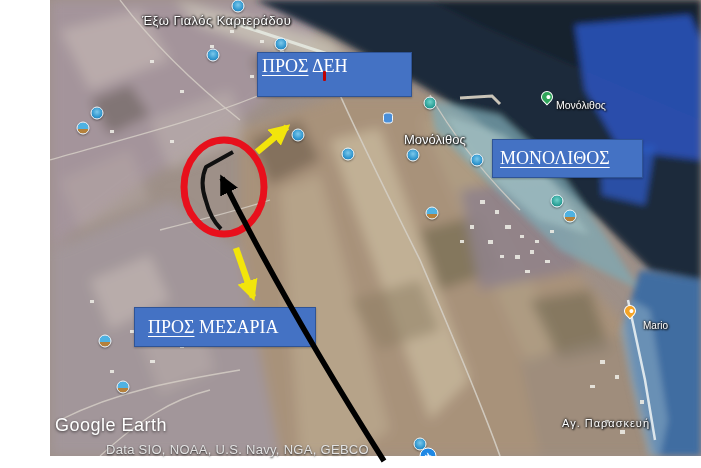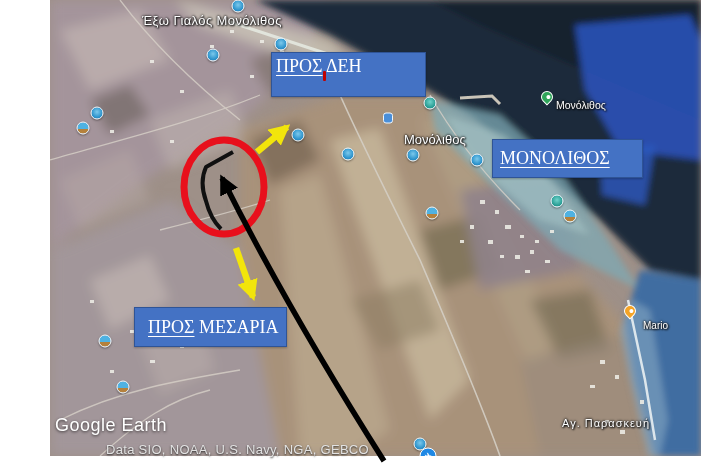--- a/index.html
+++ b/index.html
@@ -34,23 +34,23 @@
   .lbl-mono-map{left:404px;top:132px;font-size:13px;}
   .lbl-mono-poi{left:556px;top:99px;font-size:10.5px;}
   .lbl-ag{left:562px;top:417px;font-size:11px;letter-spacing:1px;}
   .lbl-mario{left:643px;top:320px;font-size:10px;}
 
   
   .ann-box{position:absolute;background:#4472c4;border:1.5px solid #2f5496;box-sizing:border-box;
       color:#ffffff;font-family:"Liberation Serif","DejaVu Serif",serif;font-size:18px;
       z-index:8;display:flex;align-items:center;box-shadow:0 1px 2px rgba(0,0,0,.25);}
   .ann-box .u{text-decoration:underline;text-underline-offset:3px;}
-  .box-dei{left:257px;top:52px;width:155px;height:45px;align-items:flex-start;padding:3px 0 14px 4px;margin-left:14px;}
+  .box-dei{left:257px;top:52px;width:155px;height:45px;align-items:flex-start;padding:3px 0 14px 4px;}
   .box-mono{left:492px;top:139px;width:151px;height:39px;padding-left:7px;text-align:right;}
-  .box-mesaria{left:134px;top:307px;width:153px;height:40px;padding-left:13px;}
+  .box-mesaria{left:134px;top:307px;width:182px;height:40px;padding-left:13px;}
   .red-tick{position:absolute;left:323px;top:71px;width:3px;height:10px;background:#c00000;
       border-radius:1px;z-index:10;}
 
   
   .ann-svg{position:absolute;left:0;top:0;z-index:9;pointer-events:none;}
 
   
   .ge-logo{position:absolute;left:55px;top:415px;font-size:18px;color:#fff;letter-spacing:.5px;
       z-index:6;text-shadow:0 1px 3px rgba(0,0,0,.7);font-weight:500;}
   .ge-attrib{position:absolute;left:67px;top:442px;font-size:13px;color:#e3e3e3;z-index:6;
@@ -185,21 +185,21 @@
       <div class="marker m-photo-orange" style="left: 520px; top: 216px;"></div>
       <div class="marker m-photo-orange" style="left: 55px; top: 341px;"></div>
       <div class="marker m-photo-orange" style="left: 73px; top: 387px;"></div>
       <div class="marker m-photo" style="left: 370px; top: 444px;"></div>
       <div class="marker m-airport" style="left: 378px; top: 456px;">✈</div>
       <div class="marker m-pin-green" style="left: 497px; top: 103px;"></div>
       <div class="marker m-pin-orange" style="left: 580px; top: 317px;"></div>
     </div>
 </div>
 
-<div class="map-label lbl-exo">Έξω Γιαλός Μονόλιθος</div>
+<div class="map-label lbl-exo">Έξω Γιαλός Καρτεράδου</div>
 <div class="map-label lbl-mono-poi">Μονόλιθος</div>
 <div class="map-label lbl-mono-map">Μονόλιθος</div>
 <div class="map-label lbl-ag">Αγ. Παρασκευή</div>
 <div class="map-label lbl-mario">Mario</div>
 
 <div class="ge-logo">Google Earth</div>
 <div class="ge-attrib">Data SIO, NOAA, U.S. Navy, NGA, GEBCO</div>
 
 <div class="ann-box box-dei">
   <span><span class="u">ΠΡΟΣ</span><span> ΔΕΗ</span></span>

